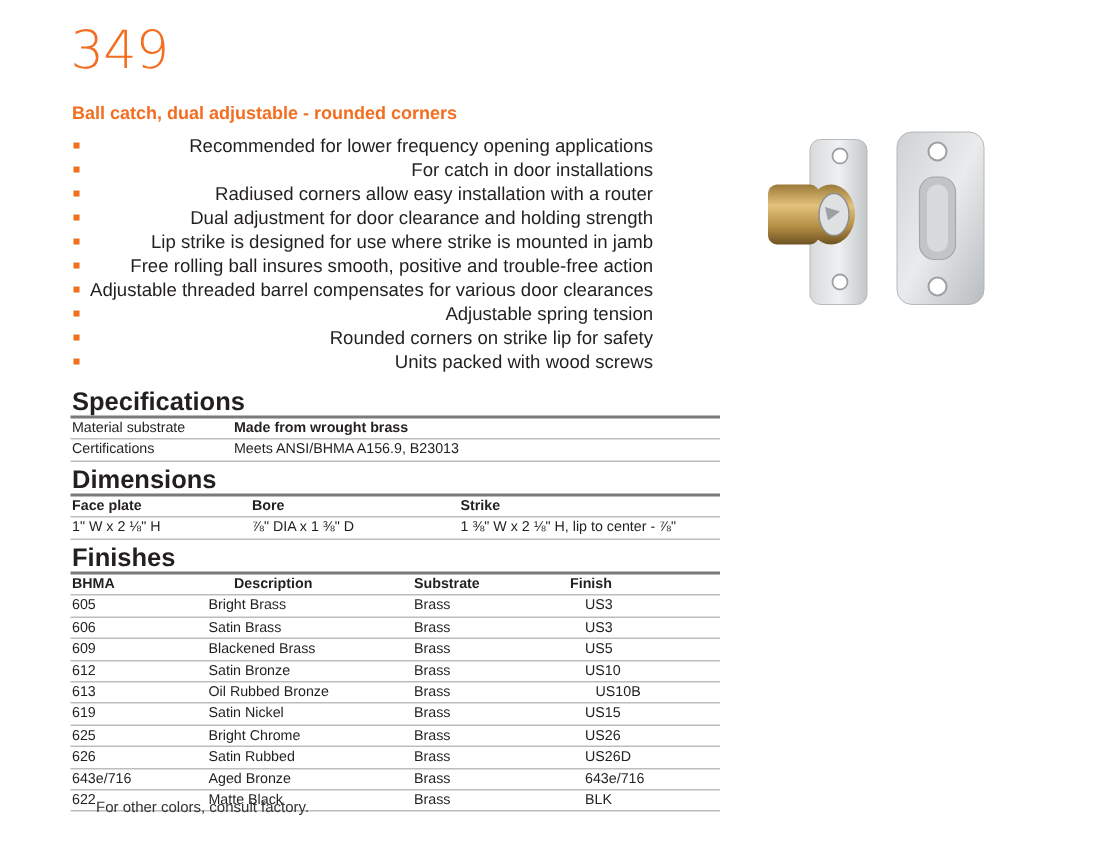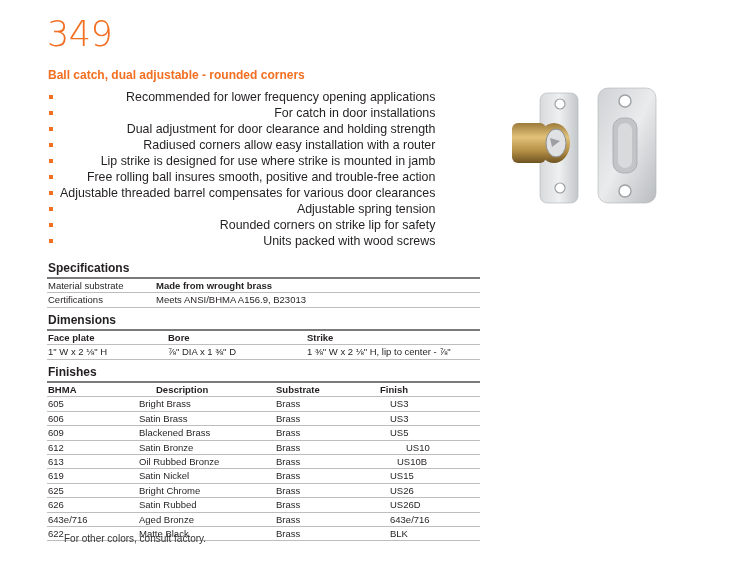--- a/index.html
+++ b/index.html
@@ -5,40 +5,40 @@
   html, body { margin: 0; padding: 0; background: #ffffff; }
   body { width: 746px; height: 570px; position: relative; overflow: hidden;
          font-family: "Liberation Sans", "DejaVu Sans", sans-serif; color: #231f20; }
   .model { position: absolute; left: 47px; top: 14px; font-size: 35px; font-weight: 300;
            color: #f26f21; letter-spacing: -0.5px; font-family: "DejaVu Sans", sans-serif; line-height: 40px; }
   .subtitle { position: absolute; left: 48px; top: 67px; font-size: 12px; font-weight: bold;
               color: #f26f21; line-height: 16px; }
   ul.features { position: absolute; left: 48px; top: 89px; margin: 0; padding: 0; list-style: none; }
   ul.features li { font-size: 12.4px; line-height: 16px; height: 16px; position: relative; padding-left: 12px; white-space: nowrap; text-align: right; }
   ul.features li .bullet { position: absolute; left: 1px; top: 6px; width: 4px; height: 4px; background: #f26f21; }
-  .section-title { position: absolute; left: 48px; font-size: 12px; font-weight: bold; line-height: 16px; }
+  .section-title { position: absolute; left: 48px; font-size: 17px; font-weight: bold; line-height: 16px; }
   .table { position: absolute; left: 47px; width: 433px; font-size: 9.5px; }
   .row { position: relative; height: 13.4px; line-height: 13.4px; border-bottom: 1px solid #bdbdbd; }
   .row.top { border-top: 2px solid #7a7a7a; }
   .row.header { font-weight: bold; }
   .row .c { position: absolute; top: 0; white-space: nowrap; }
   .note { position: absolute; left: 64px; top: 533px; font-size: 10px; color: #333; }
   .product { position: absolute; left: 500px; top: 83px; width: 160px; height: 125px; }
 </style>
 </head>
 <body>
 
 <div class="model">349</div>
 <div class="subtitle">Ball catch, dual adjustable - rounded corners</div>
 
 <ul class="features">
   <li><span class="bullet"></span><span>Recommended for lower frequency opening applications</span></li>
   <li><span class="bullet"></span><span>For catch in door installations</span></li>
+  <li><span class="bullet"></span><span>Radiused corners allow easy installation with a router</span></li>
   <li><span class="bullet"></span><span>Dual adjustment for door clearance and holding strength</span></li>
-  <li><span class="bullet"></span><span>Radiused corners allow easy installation with a router</span></li>
   <li><span class="bullet"></span><span>Lip strike is designed for use where strike is mounted in jamb</span></li>
   <li><span class="bullet"></span><span>Free rolling ball insures smooth, positive and trouble-free action</span></li>
   <li><span class="bullet"></span><span>Adjustable threaded barrel compensates for various door clearances</span></li>
   <li><span class="bullet"></span><span>Adjustable spring tension</span></li>
   <li><span class="bullet"></span><span>Rounded corners on strike lip for safety</span></li>
   <li><span class="bullet"></span><span>Units packed with wood screws</span></li>
 </ul>
 
 <div class="product">
   <svg width="160" height="125" viewBox="0 0 160 125">
@@ -127,21 +127,21 @@
   <div class="row">
       <span class="c" style="left:1px;">609</span>
       <span class="c" style="left:92px;">Blackened Brass</span>
       <span class="c" style="left:229px;">Brass</span>
       <span class="c" style="left:343px;">US5</span>
     </div>
   <div class="row">
       <span class="c" style="left:1px;">612</span>
       <span class="c" style="left:92px;">Satin Bronze</span>
       <span class="c" style="left:229px;">Brass</span>
-      <span class="c" style="left:343px;margin-left:16px;">US10</span>
+      <span class="c" style="left:343px;">US10</span>
     </div>
   <div class="row">
       <span class="c" style="left:1px;">613</span>
       <span class="c" style="left:92px;">Oil Rubbed Bronze</span>
       <span class="c" style="left:229px;">Brass</span>
       <span class="c" style="left:350px;">US10B</span>
     </div>
   <div class="row">
       <span class="c" style="left:1px;">619</span>
       <span class="c" style="left:92px;">Satin Nickel</span>

